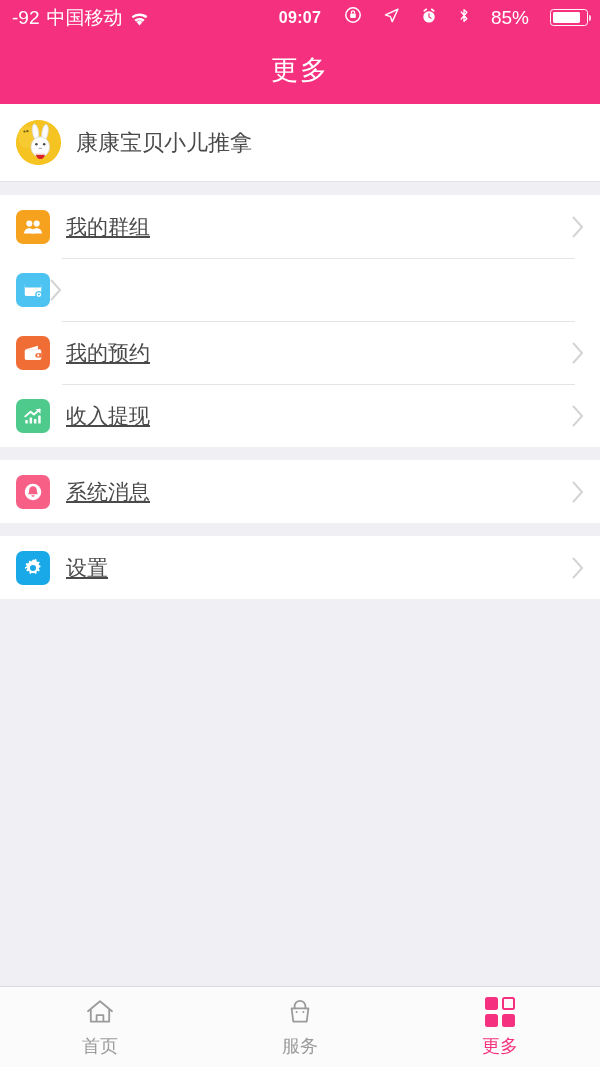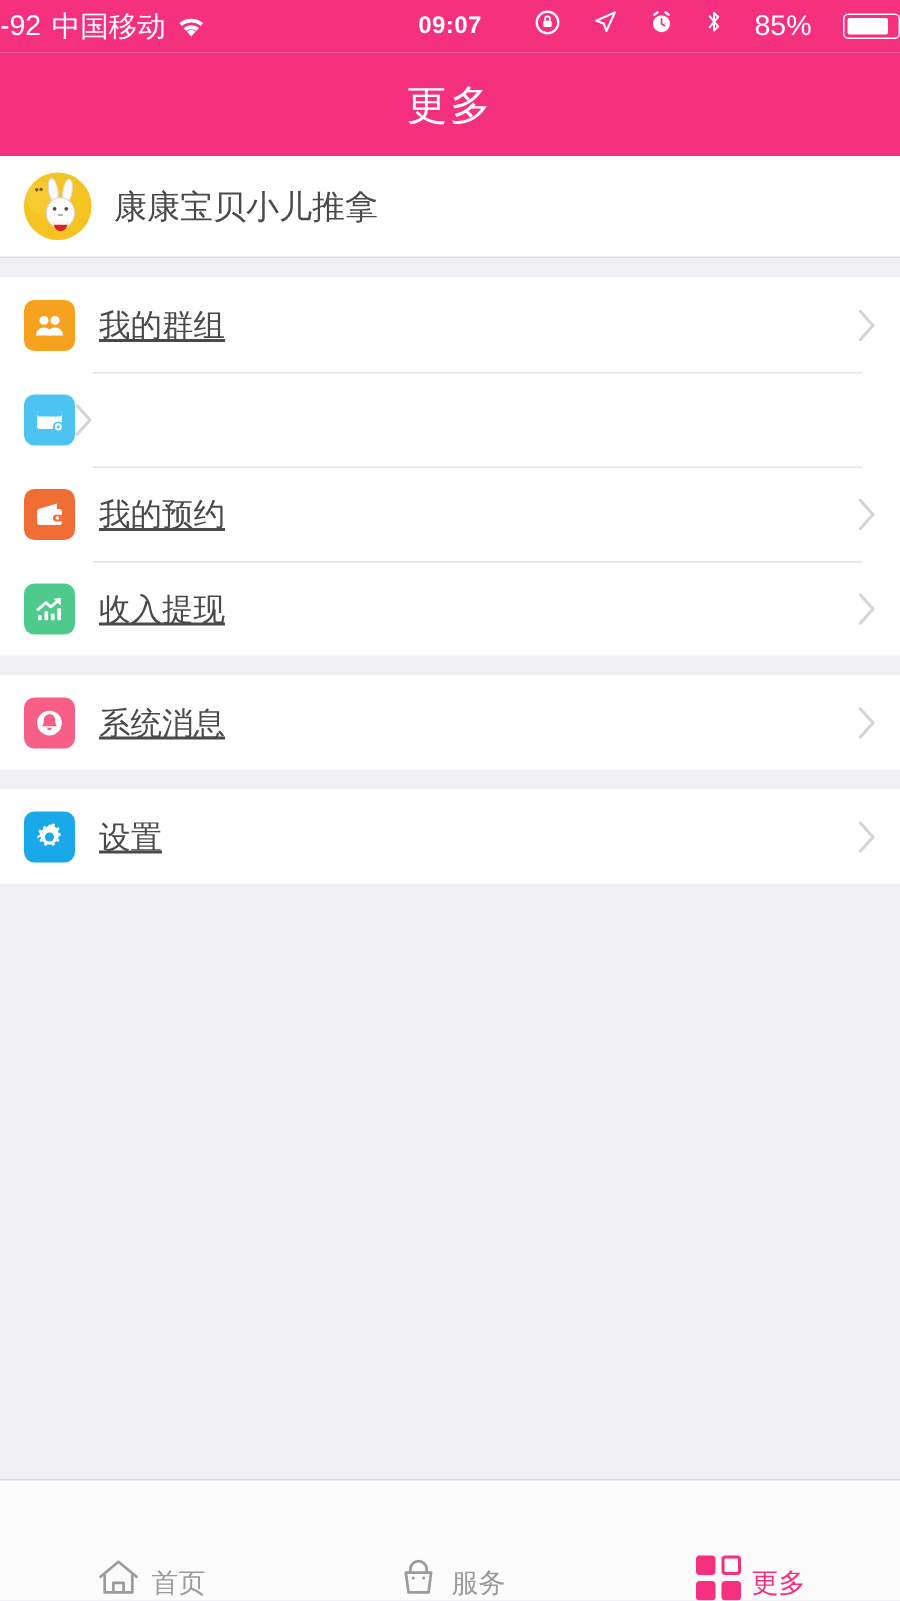--- a/index.html
+++ b/index.html
@@ -7,21 +7,21 @@
     width:600px; height:1067px;
     font-family:"Liberation Sans","DejaVu Sans",sans-serif;
     background:#efeff4;
     overflow:hidden;
   }
   #app { position:relative; width:600px; height:1067px; display:flex; flex-direction:column; }
 
   
   .statusbar {
     height:35px; background:#f5317f; color:#fff;
-    display:flex; align-items:center; padding:0 0;
+    display:flex; align-items:center; padding:0 12px;
     font-size:19px; font-weight:500; flex:0 0 35px;
   }
   .sb-left { display:flex; align-items:center; gap:7px; }
   .sb-center { position:absolute; left:0; right:0; text-align:center;
                font-size:16px; font-weight:600; letter-spacing:.3px; pointer-events:none; }
   .sb-right { margin-left:auto; display:flex; align-items:center; gap:21px; z-index:2; }
   .sb-pct { font-size:19px; font-weight:500; }
   .wifi-ico { width:21px; height:15px; display:block; }
   .battery {
     width:38px; height:17px; border:1.6px solid rgba(255,255,255,.95);
@@ -42,21 +42,21 @@
   }
   .navbar .title { font-size:27px; font-weight:400; letter-spacing:2px; }
 
   
   .content { flex:1 1 auto; background:#efeff4; overflow:hidden; position:relative; }
 
   .gap { height:13px; background:#efeff4; }
 
   
   .profile {
-    background:#fff; height:68px; display:flex; align-items:center;
+    background:#fff; height:78px; display:flex; align-items:center;
     padding:0 16px; border-bottom:1px solid #e2e2e4;
   }
   .avatar {
     width:45px; height:45px; border-radius:50%;
     background:#f5c423; position:relative; overflow:hidden; flex:0 0 45px;
   }
   .avatar .bunny { position:absolute; left:0; top:0; width:100%; height:100%; }
   .profile-name { margin-left:15px; font-size:22px; color:#4a4a4a; }
 
   
@@ -87,22 +87,22 @@
 
   
   .filler { background:#efeff4; flex:1 1 auto; }
 
   
   .tabbar {
     flex:0 0 81px; height:81px; background:#fbfbfb;
     border-top:1px solid #dcdcdc; display:flex; align-items:stretch;
   }
   .tab {
-    flex:1 1 0; display:flex; flex-direction:row;
-    align-items:flex-end; justify-content:center; gap:7px;
+    flex:1 1 0; display:flex; flex-direction:column;
+    align-items:center; justify-content:center; gap:7px;
     color:#9b9b9b; font-size:18px;
   }
   .tab.active { color:#f5317f; }
   .tab .tab-ico { width:31px; height:31px; display:flex; align-items:center; justify-content:center; }
   .grid-ico { display:grid; grid-template-columns:13px 13px; grid-template-rows:13px 13px; gap:4px; }
   .grid-ico span { border-radius:2.5px; background:#f5317f; display:block; }
   .grid-ico span.hollow { background:transparent; border:2.4px solid #f5317f; }
 </style>
 </head>
 <body>

